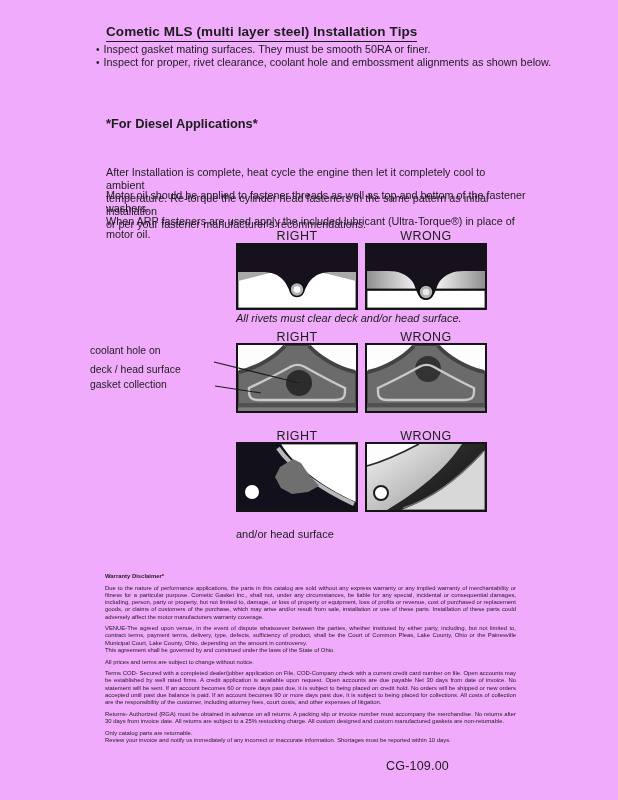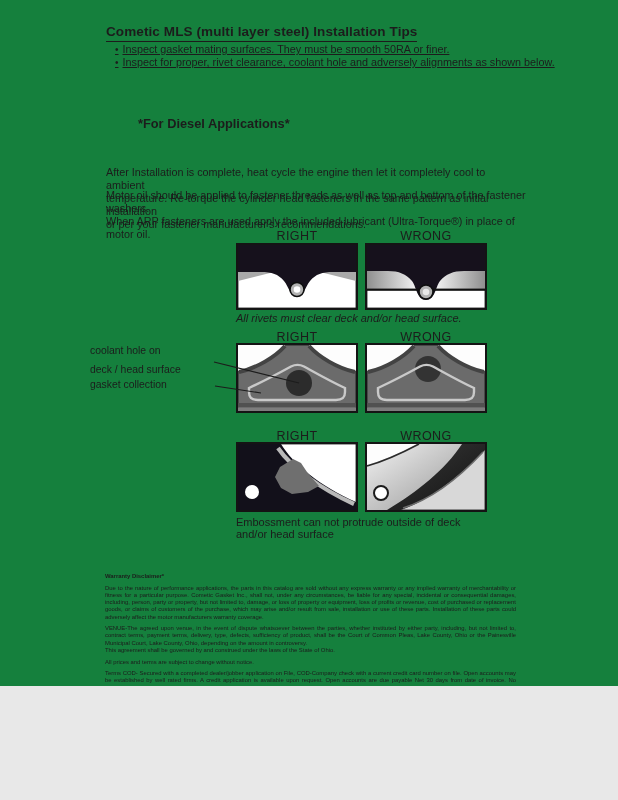--- a/index.html
+++ b/index.html
@@ -1,31 +1,31 @@
 <!DOCTYPE html>
 <html><head>
 <meta charset="utf-8">
 <style>
   html,body{margin:0;padding:0;background:#e8e8e8;}
   .page{
-    position:relative;width:618px;height:686px;background:#15803d;
+    position:relative;width:618px;height:800px;background:#f0abfc;
     font-family:"Liberation Sans", sans-serif;color:#1c1c1c;overflow:hidden;
     margin:0 auto;
   }
   .abs{position:absolute;}
   .title{
     left:106px;top:24px;font-size:13.5px;font-weight:bold;
     border-bottom:1.6px solid #1c1c1c;padding-bottom:2px;letter-spacing:.1px;
   }
   .bullets{left:96px;top:43px;font-size:10.8px;line-height:13px;}
   .b-item{display:flex;}
   .b-item::before{content:"◦";margin-right:4px;font-size:10px;position:relative;top:-1px;}
-  .sub{margin-left:19px;text-decoration:underline;}
+  .sub{}
   .sub::before{content:"•";font-size:10px;top:0;}
-  .diesel-h{left:106px;top:116px;font-size:12.8px;font-weight:bold;margin-left:32px;}
+  .diesel-h{left:106px;top:116px;font-size:12.8px;font-weight:bold;}
   .para{left:106px;font-size:10.8px;line-height:13px;width:420px;white-space:pre-line;}
   .p1{top:147px;margin-top:42px;}
   .p2{top:166px;}
   .p3{top:208px;}
   .panel-row{left:236px;display:flex;gap:7px;}
   .label-row{left:236px;width:251px;display:flex;gap:7px;font-size:12.5px;letter-spacing:.4px;}
   .label-row span{width:122px;text-align:center;}
   .caption{left:236px;font-size:11px;line-height:12px;}
   .ann{font-size:10.4px;line-height:11px;width:122px;text-align:left;left:90px;}
   .disc{left:105px;top:573px;width:411px;font-size:5.9px;line-height:7.2px;text-align:justify;}
@@ -36,21 +36,21 @@
 </style>
 </head>
 <body>
 
 <div class="page">
 
   <div class="abs title">Cometic MLS (multi layer steel) Installation Tips</div>
 
   <div class="abs bullets">
     <div class="b-item sub">Inspect gasket mating surfaces.  They must be smooth 50RA or finer.</div>
-    <div class="b-item sub">Inspect for proper, rivet clearance, coolant hole and adversely alignments as shown below.</div>
+    <div class="b-item sub">Inspect for proper, rivet clearance, coolant hole and embossment alignments as shown below.</div>
   </div>
 
   <div class="abs diesel-h">*For Diesel Applications*</div>
   <div class="abs para p1">Motor oil should be applied to fastener threads as well as top and bottom of the fastener washers.
 When ARP fasteners are used apply the included lubricant (Ultra-Torque®) in place of motor oil.</div>
   <div class="abs para p2">After Installation is complete, heat cycle the engine then let it completely cool to ambient
 temperature. Re-torque the cylinder head fasteners in the same pattern as initial installation
 or per your fastener manufacturer's recommendations.</div>
 
   <div class="abs label-row" style="top:229px;">
@@ -146,21 +146,20 @@
       </defs>
       <rect x="1.2" y="1.2" width="119.6" height="67.6" fill="#d8d8d8" stroke="#141414" stroke-width="2.4"></rect>
       <path d="M2 24 C20 19 40 10 54 2 H100 C84 28 56 52 26 68 H2 Z" fill="url(#g-band)"></path>
       <path d="M2 2 H53 C36 11 19 18 2 23 Z" fill="#fdfdfd"></path>
       <path d="M2 24 C20 19 37 11 54 2" stroke="#2b2b2b" stroke-width="1.8" fill="none"></path>
       <path d="M97 2 H120 V8 C94 36 64 58 36 68 H22 C52 50 80 28 97 2 Z" fill="url(#g-dark)"></path>
       <path d="M118 10 C92 38 64 58 38 66" stroke="#6e6e6e" stroke-width="1.6" fill="none"></path>
       <circle cx="16" cy="51" r="7" fill="#ffffff" stroke="#1c1c1c" stroke-width="2"></circle>
     </svg>
   </div>
-  <div class="abs caption" style="top:516px;">Embossment can not protrude outside of deck</div>
   <div class="abs caption" style="top:528px;text-align:right;">and/or head surface</div>
 
   <div class="abs disc">
     <p class="disc-head">Warranty Disclaimer*</p>
     <p>Due to the nature of performance applications, the parts in this catalog are sold without any express warranty or any implied warranty of merchantability or fitness for a particular purpose.  Cometic Gasket Inc., shall not, under any circumstances, be liable for any special, incidental or consequential damages, including, person, party or property, but not limited to, damage, or loss of property or equipment, loss of profits or revenue, cost of purchased or replacement goods, or claims of customers of the purchase, which may arise and/or result from sale, installation or use of these parts.  Installation of these parts could adversely affect the motor manufacturers warranty coverage.</p>
     <p>VENUE-The agreed upon venue, in the event of dispute whatsoever between the parties, whether instituted by either party, including, but not limited to, contract terms, payment terms, delivery, type, defects, sufficiency of product, shall be the Court of Common Pleas, Lake County, Ohio or the Painesville Municipal Court, Lake County, Ohio, depending on the amount in controversy.
 This agreement shall be governed by and construed under the laws of the State of Ohio.</p>
     <p>All prices and terms are subject to change without notice.</p>
     <p>Terms COD- Secured with a completed dealer/jobber application on File, COD-Company check with a current credit card number on file.  Open accounts may be established by well rated firms.  A credit application is available upon request.  Open accounts are due payable Net 30 days from date of invoice.  No statement will be sent.  If an account becomes 60 or more days past due, it is subject to being placed on credit hold.  No orders will be shipped or new orders accepted until past due balance is paid.  If an account becomes 90 or more days past due, it is subject to being placed for collections.  All costs of collection are the responsibility of the customer, including attorney fees, court costs, and other expenses of litigation.</p>
     <p>Returns- Authorized (RGA) must be obtained in advance on all returns.  A packing slip or invoice number must accompany the merchandise.  No returns after 30 days from invoice date.  All returns are subject to a 25% restocking charge.  All custom designed and custom manufactured gaskets are non-returnable.</p>

